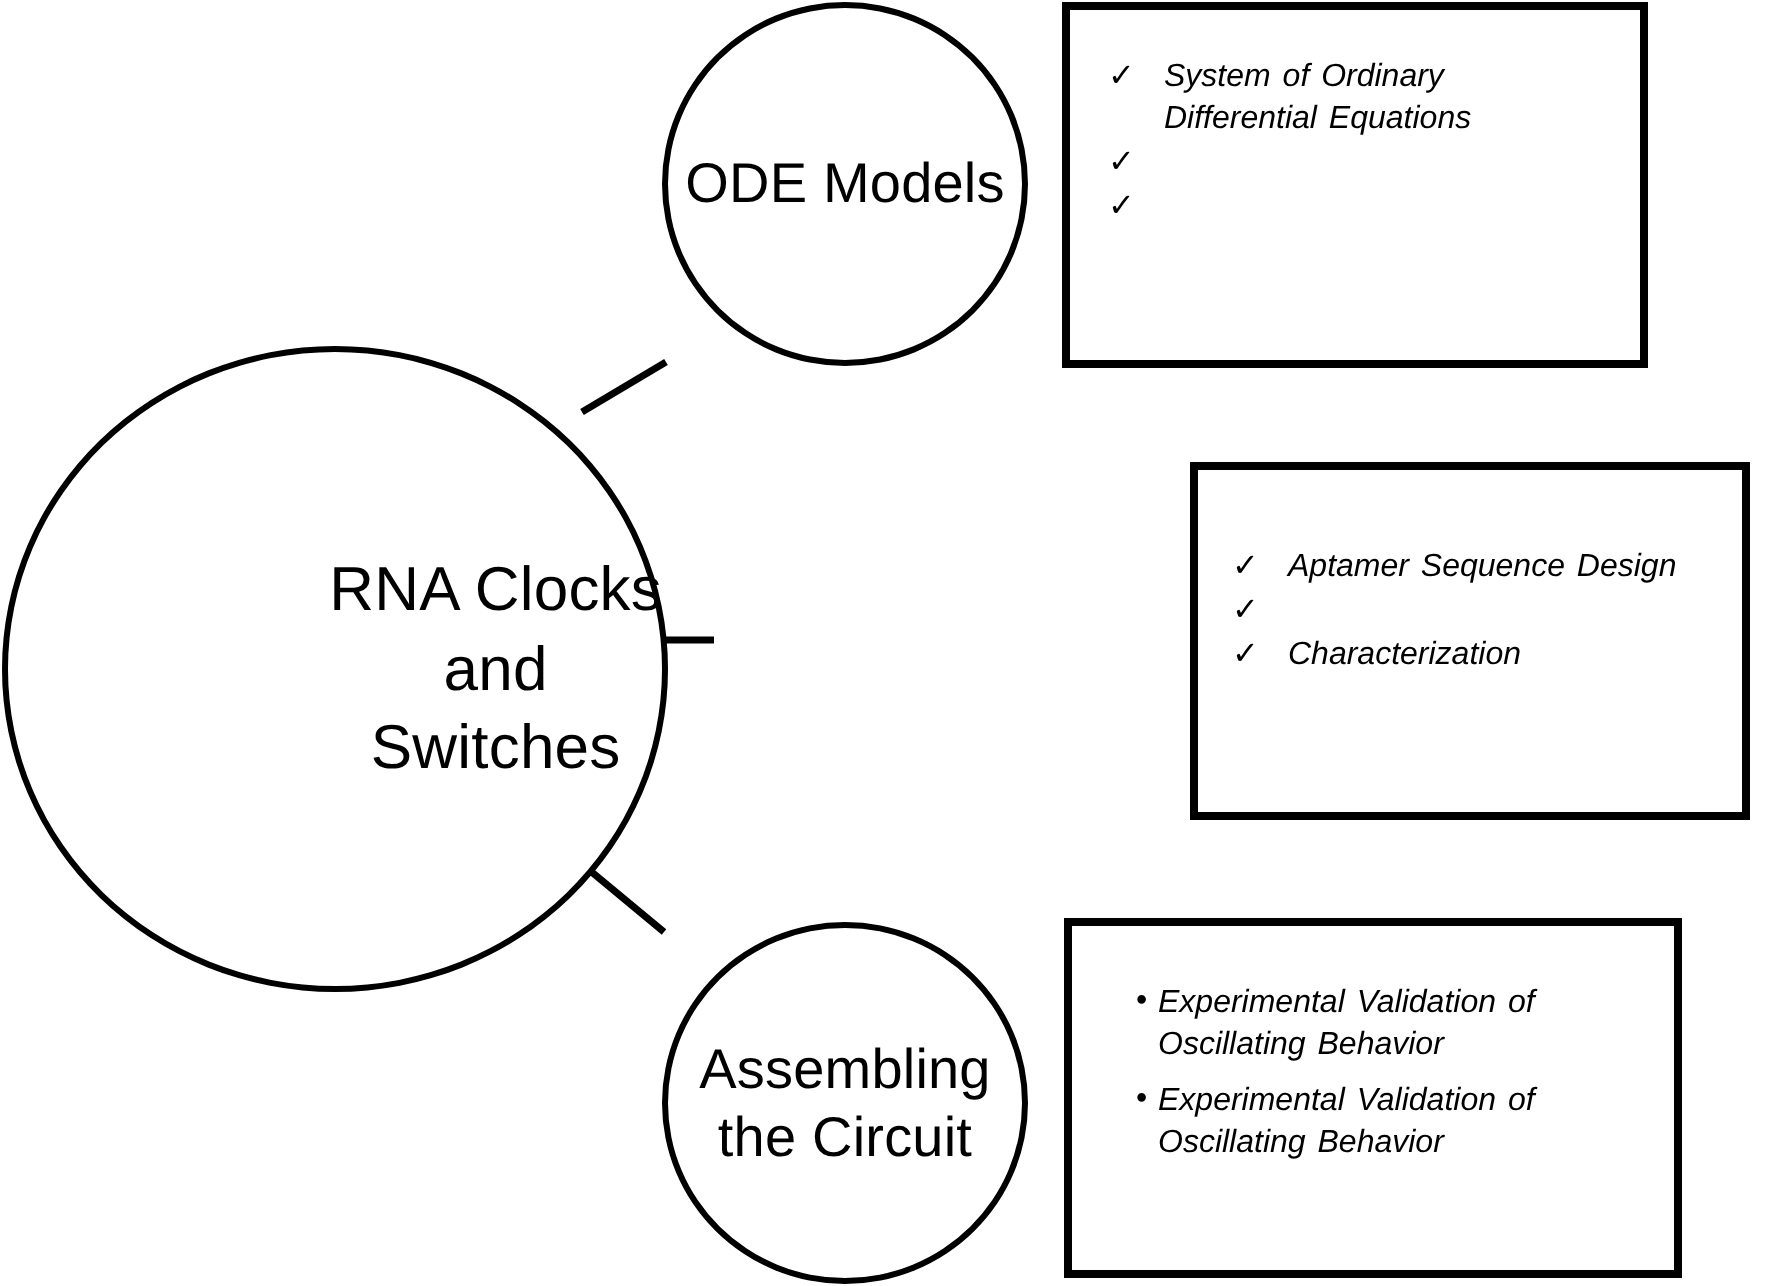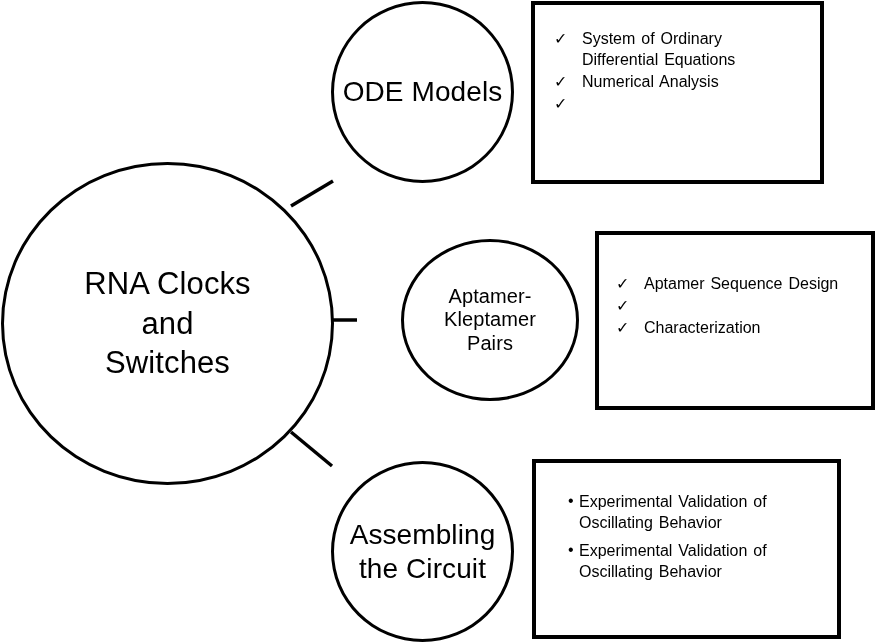--- a/index.html
+++ b/index.html
@@ -38,24 +38,25 @@
     justify-content: center;
     text-align: center;
   }
   .node-circle .label {
     line-height: 1.18;
     letter-spacing: 0.1px;
     white-space: pre-line;
   }
   #hub-circle {
     left: 1px;
-    top: 162px;
+    top: 173px;
     width: 333px;
     height: 323px;
     border-width: 3px;
+    justify-content: flex-end;
   }
   #hub-circle .label {
     font-size: 31px;
     line-height: 1.28;
   }
   #circle-ode {
     left: 331px;
     top: 1px;
     width: 183px;
     height: 182px;
@@ -100,20 +101,21 @@
     color: #000000;
   }
   .marker {
     flex: 0 0 auto;
     text-align: left;
     color: #000000;
   }
   .item-text {
     flex: 1 1 auto;
     word-spacing: 1.5px;
+    font-style: italic;
   }
   
   #box-ode .list { margin: 23px 0 0 19px; width: 250px; }
   #box-ode .list li { margin-bottom: 1px; }
   #box-ode .marker { width: 28px; font-size: 16px; }
 
   #box-aptamer .list { margin: 38px 0 0 17px; width: 250px; }
   #box-aptamer .list li { margin-bottom: 1px; }
   #box-aptamer .marker { width: 28px; font-size: 16px; }
 
@@ -144,33 +146,27 @@
   </div>
 
   <div class="detail-box" id="box-ode">
     <ul class="list">
       <li>
         <span class="marker">✓</span>
         <span class="item-text">System of Ordinary Differential Equations</span>
       </li>
       <li>
         <span class="marker">✓</span>
-        <span class="item-text">Numerical Analysis</span>
       </li>
       <li>
         <span class="marker">✓</span>
       </li>
     </ul>
   </div>
 
-  <div class="node-circle" id="circle-aptamer">
-    <span class="label">Aptamer-
-Kleptamer
-Pairs</span>
-  </div>
 
   <div class="detail-box" id="box-aptamer">
     <ul class="list">
       <li>
         <span class="marker">✓</span>
         <span class="item-text">Aptamer Sequence  Design</span>
       </li>
       <li>
         <span class="marker">✓</span>
       </li>

